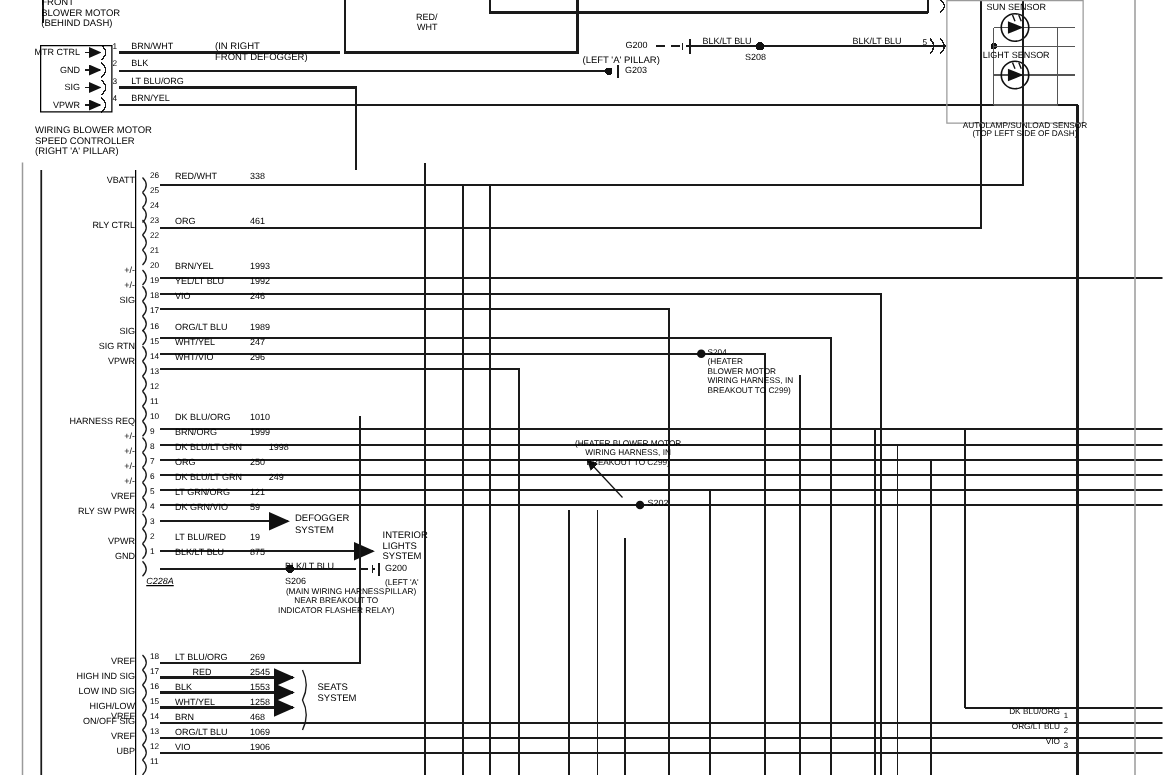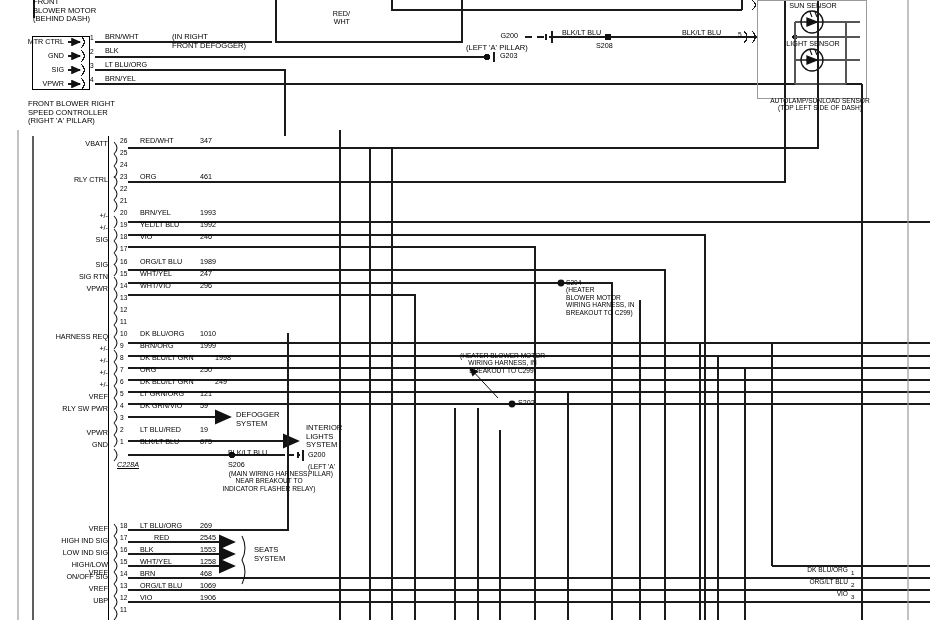--- a/index.html
+++ b/index.html
@@ -249,39 +249,39 @@
 <div class="txt t65" style="left:90px;top:48px;">2</div>
 <div class="txt t7" style="left:105px;top:47px;">BLK</div>
 <div class="txt t65" style="left:90px;top:62px;">3</div>
 <div class="txt t7" style="left:105px;top:61px;">LT BLU/ORG</div>
 <div class="txt t65" style="left:90px;top:76px;">4</div>
 <div class="txt t7" style="left:105px;top:75px;">BRN/YEL</div>
 
 <div class="txt t7" style="left:500px;top:52px;">G203</div>
 <div class="txt t75" style="left:172px;top:33px;"><span>(IN RIGHT</span><br><span>FRONT DEFOGGER)</span></div>
 
-<div class="txt t75" style="left:28px;top:100px;"><span>FRONT BLOWER RIGHT</span><br><span>SPEED CONTROLLER</span><br><span>(RIGHT 'A' PILLAR)</span></div>
+<div class="txt t75" style="left:28px;top:100px;"><span>WIRING BLOWER MOTOR</span><br><span>SPEED CONTROLLER</span><br><span>(RIGHT 'A' PILLAR)</span></div>
 
 <div class="txt t7 r" style="left:320px;top:10px;width:30px;"><span>RED/</span><br><span>WHT</span></div>
 
 <div class="txt t7 c" style="left:770px;top:2px;width:86px;">SUN SENSOR</div>
 <div class="txt t7 c" style="left:770px;top:40px;width:86px;">LIGHT SENSOR</div>
 <div class="txt t65" style="left:738px;top:31px;">5</div>
 <div class="txt t7" style="left:682px;top:29px;">BLK/LT BLU</div>
 <div class="txt t7" style="left:562px;top:29px;">BLK/LT BLU</div>
 <div class="txt t7" style="left:596px;top:42px;text-align:right;">S208</div>
 <div class="txt t7 r" style="left:470px;top:32px;width:48px;">G200</div>
 <div class="txt t75" style="left:466px;top:44px;">(LEFT 'A' PILLAR)</div>
 <div class="txt t65 c" style="left:740px;top:97px;width:160px;"><span>AUTOLAMP/SUNLOAD SENSOR</span><br><span>(TOP LEFT SIDE OF DASH)</span></div>
 
 <div id="main-pins">
       <div class="txt t7 r" style="left: 20px; top: 140px; width: 88px;">VBATT</div>
       <div class="txt t65" style="left: 120px; top: 137px;">26</div>
       <div class="txt t7" style="left: 140px; top: 137px;">RED/WHT</div>
-      <div class="txt t7" style="left: 200px; top: 137px;">347</div>
+      <div class="txt t7" style="left: 200px; top: 137px;">338</div>
       <div class="txt t65" style="left: 120px; top: 149.05px;">25</div>
       <div class="txt t65" style="left: 120px; top: 161.1px;">24</div>
       <div class="txt t7 r" style="left: 20px; top: 176.15px; width: 88px;">RLY CTRL</div>
       <div class="txt t65" style="left: 120px; top: 173.15px;">23</div>
       <div class="txt t7" style="left: 140px; top: 173.15px;">ORG</div>
       <div class="txt t7" style="left: 200px; top: 173.15px;">461</div>
       <div class="txt t65" style="left: 120px; top: 185.2px;">22</div>
       <div class="txt t65" style="left: 120px; top: 197.25px;">21</div>
       <div class="txt t7 r" style="left: 20px; top: 212.3px; width: 88px;">+/-</div>
       <div class="txt t65" style="left: 120px; top: 209.3px;">20</div>

